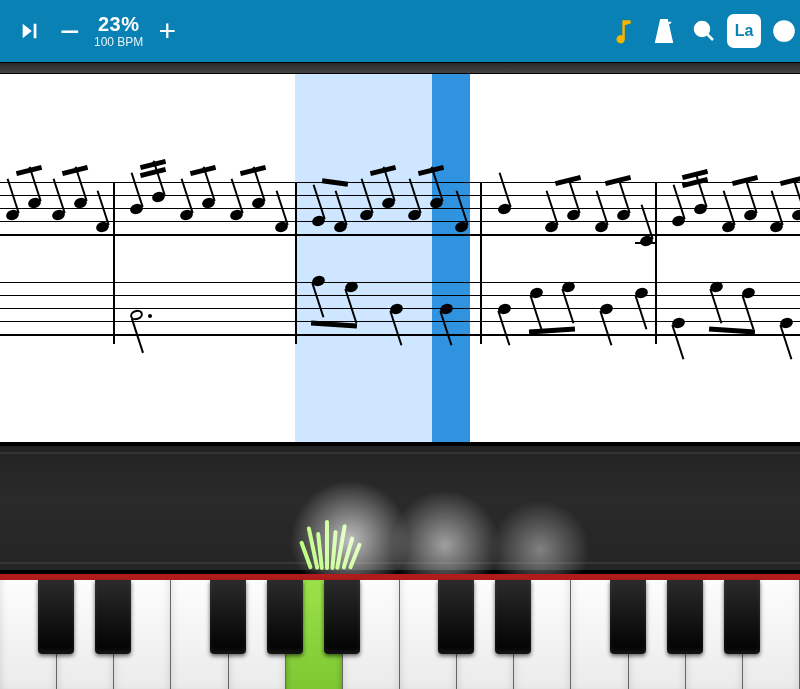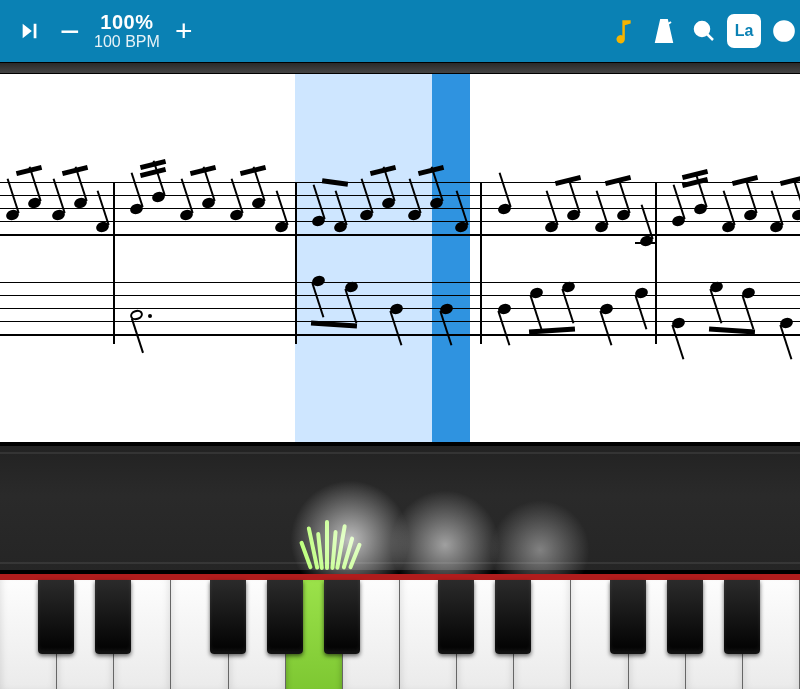--- a/index.html
+++ b/index.html
@@ -2,21 +2,21 @@
 <html><head>
 <meta charset="utf-8">
 <style>
   html,body{margin:0;padding:0;width:800px;height:689px;overflow:hidden;font-family:Arial,Helvetica,sans-serif;background:#1a1a1a}
   
   .toolbar{height:62px;background:#0a81b4;display:flex;align-items:center;color:#fff;padding:0 10px;box-sizing:border-box;position:relative}
   .tb-btn{width:40px;height:40px;display:flex;align-items:center;justify-content:center;cursor:pointer;color:#fff}
   .tb-btn svg{fill:#fff}
   .tempo{display:flex;flex-direction:column;align-items:center;justify-content:center;line-height:1;margin:0 4px}
   .tempo-pct{font-size:20px;font-weight:600;letter-spacing:.5px}
-  .tempo-bpm{font-size:16px;opacity:.9;margin-top:2px}
+  .tempo-bpm{font-size:12px;opacity:.9;margin-top:2px}
   .spacer{flex:1}
   .note-icon svg{fill:#f6b400}
   .pill{width:34px;height:34px;border-radius:7px;background:#fff;color:#0a81b4;display:flex;align-items:center;justify-content:center;font-weight:600;font-size:16px}
   .tb-rail{height:10px;background:linear-gradient(#2a2a2a,#444);border-top:1px solid #000;border-bottom:1px solid #000}
   
   .score-wrap{height:368px;background:#fff;position:relative;overflow:hidden}
   .highlight-measure{position:absolute;top:0;bottom:0;left:295px;width:175px;background:#b9dcff;opacity:.7}
   .highlight-beat{position:absolute;top:0;bottom:0;left:432px;width:38px;background:#2f93e0}
   .staff{position:absolute;left:0;right:0}
   .staff.treble{top:108px}
@@ -52,21 +52,21 @@
 <body>
 
 <div class="toolbar">
   <div class="tb-btn">
     <svg width="22" height="22" viewBox="0 0 24 24">
         <path d="M4 4l10 8L4 20zM16 4h3v16h-3z"></path>
       </svg>
   </div>
   <div class="tb-btn" style="font-size:34px;font-weight:300">−</div>
   <div class="tempo">
-    <div class="tempo-pct">100%</div>
+    <div class="tempo-pct">23%</div>
     <div class="tempo-bpm">100 BPM</div>
   </div>
   <div class="tb-btn" style="font-size:30px;font-weight:300">+</div>
   <div class="spacer"></div>
   <div class="tb-btn note-icon">
     <svg width="20" height="26" viewBox="0 0 24 30">
         <path d="M10 2v18.3A5 5 0 1 0 13 25V8l7-2V2z"></path>
       </svg>
   </div>
   <div class="tb-btn">

